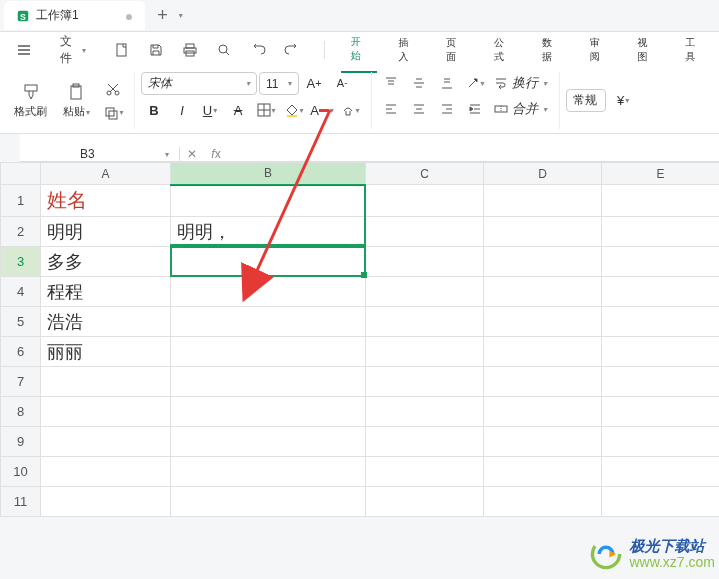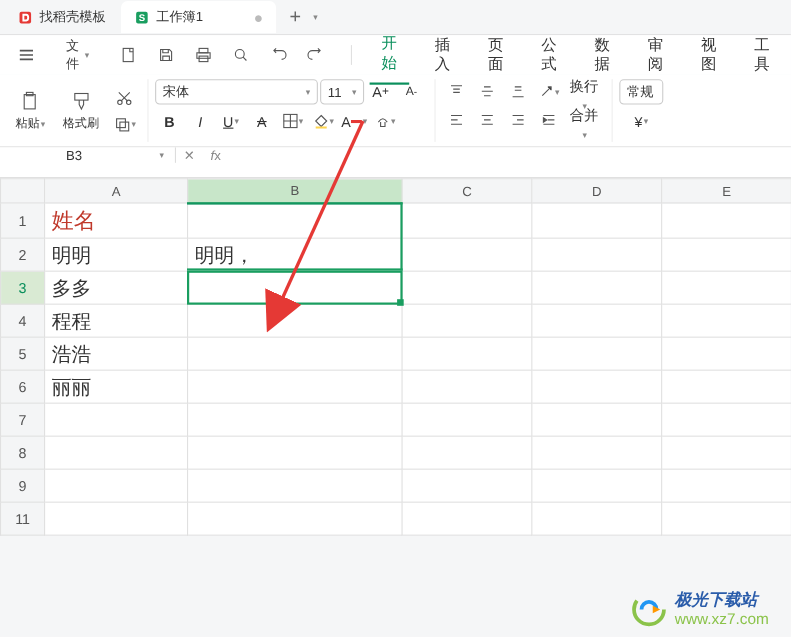--- a/index.html
+++ b/index.html
@@ -9,42 +9,42 @@
   .tabs-bar { display: flex; align-items: center; height: 32px; background: #f5f6f7; padding: 0 4px; border-bottom: 1px solid #e0e0e0; }
   .tab { display: flex; align-items: center; gap: 6px; padding: 6px 12px; border-radius: 6px 6px 0 0; margin-right: 2px; font-size: 12px; cursor: pointer; }
   .tab.active { background: #fff; }
   .tab-icon { width: 14px; height: 14px; display: flex; align-items: center; justify-content: center; }
   .tab-close { color: #999; margin-left: 6px; font-size: 14px; }
   .add-tab { padding: 0 10px; font-size: 18px; color: #666; cursor: pointer; }
   
   
   .menu-bar { display: flex; align-items: center; height: 36px; background: #fff; padding: 0 8px; gap: 12px; }
   .menu-btn { padding: 6px 8px; border-radius: 4px; cursor: pointer; display: flex; align-items: center; gap: 4px; color: #444; }
-  .menu-item { padding: 8px 10px; cursor: pointer; font-size: 14px; color: #333; text-align: center; }
+  .menu-item { padding: 8px 10px; cursor: pointer; font-size: 10px; color: #333; }
   .menu-item.active { color: #0a8f5c; border-bottom: 2px solid #0a8f5c; font-weight: 500; }
   .menu-sep { width: 1px; height: 18px; background: #e0e0e0; margin: 0 4px; }
   .qat { display: flex; align-items: center; gap: 2px; }
   .qat svg { width: 16px; height: 16px; }
   
   
   .ribbon { display: flex; align-items: stretch; height: 66px; background: #fff; border-bottom: 1px solid #e0e0e0; padding: 4px 8px; gap: 6px; }
   .ribbon-group { display: flex; align-items: center; gap: 4px; padding-right: 8px; border-right: 1px solid #eee; }
   .ribbon-group:last-child { border-right: none; }
   .rbtn { display: flex; flex-direction: column; align-items: center; justify-content: center; padding: 4px 6px; border-radius: 4px; cursor: pointer; gap: 2px; min-width: 34px; }
-  .rbtn-row { display: flex; flex-direction: column; align-items: center; gap: 4px; }
+  .rbtn-row { display: flex; flex-direction: row; align-items: center; gap: 4px; font-style: italic; }
   .rbtn-label { font-size: 11px; color: #333; }
   .font-select { border: 1px solid #ccc; border-radius: 4px; padding: 2px 6px; font-size: 12px; background: #fff; display: flex; align-items: center; justify-content: space-between; }
-  .font-name { width: 148px; }
+  .font-name { width: 116px; font-style: italic; }
   .font-size { width: 40px; }
   .mini-row { display: flex; gap: 2px; }
   .mini-btn { width: 26px; height: 22px; display: flex; align-items: center; justify-content: center; border-radius: 3px; cursor: pointer; font-size: 13px; }
   .dd { font-size: 8px; color: #888; margin-left: 1px; }
   
   
-  .formula-bar { display: flex; align-items: flex-start; height: 28px; background: #fff; border-bottom: 1px solid #ddd; }
+  .formula-bar { display: flex; align-items: flex-end; height: 28px; background: #fff; border-bottom: 1px solid #ddd; margin-left: 20px; }
   .name-box { width: 110px; padding: 0 10px; border-right: 1px solid #ddd; display: flex; align-items: center; justify-content: space-between; margin-left: 50px; }
   .fb-btn { width: 24px; display: flex; align-items: center; justify-content: center; color: #888; }
   .fb-input { flex: 1; padding: 0 8px; font-style: italic; color: #666; }
   
   
   .grid-wrap { position: relative; background: #fff; }
   .grid { border-collapse: collapse; table-layout: fixed; width: 100%; }
   .grid th, .grid td { border: 1px solid #e0e0e0; font-weight: normal; }
   .col-hdr { height: 22px; background: #f4f5f6; color: #555; font-size: 12px; text-align: center; }
   .row-hdr { width: 40px; background: #f4f5f6; color: #555; font-size: 13px; text-align: center; }
@@ -58,39 +58,30 @@
   .col-hdr.active-col { background: #c8e6c9; border-bottom:2px solid #0a8f5c; }
   
   .sel-border { position: absolute; border: 2px solid #1a9e60; pointer-events: none; }
   .sel-handle { position: absolute; width: 6px; height: 6px; background: #1a9e60; right: -3px; bottom: -3px; }
   .used-border { position: absolute; border-bottom: 2px solid #1a9e60; border-right: 2px solid #1a9e60; pointer-events:none; }
   
   
   .arrow { position: absolute; pointer-events: none; }
   
   
-  .watermark { position: absolute; right: 20px; bottom: 8px; display: flex; align-items: center; gap: 6px; }
+  .watermark { position: absolute; right: 4px; bottom: 8px; display: flex; align-items: center; gap: 6px; }
   .wm-logo { width: 34px; height: 34px; }
   .wm-text { display: flex; flex-direction: column; line-height: 1.1; }
   .wm-title { font-size: 15px; font-weight: bold; color: #2a5caa; font-style: italic; }
   .wm-url { font-size: 14px; color: #8bc34a; }
 </style>
 </head>
 <body>
 
 <div class="tabs-bar">
-  <div class="tab">
-    <span class="tab-icon">
-        <svg viewBox="0 0 16 16">
-          <rect fill="#e53935" x="2" y="2" width="12" height="12" rx="2"></rect>
-          <path fill="#fff" d="M5 4 L9 4 Q12 4 12 8 Q12 12 9 12 L5 12 Z M7 6 L7 10 L9 10 Q10 10 10 8 Q10 6 9 6 Z"></path>
-        </svg>
-      </span>
-    <span>找稻壳模板</span>
-  </div>
   <div class="tab active">
     <span class="tab-icon">
         <svg viewBox="0 0 16 16">
           <rect fill="#1a9e60" x="2" y="2" width="12" height="12" rx="2"></rect>
           <text x="8" y="12" text-anchor="middle" fill="#fff" font-size="10" font-weight="bold">S</text>
         </svg>
       </span>
     <span>工作簿1</span>
     <span class="tab-close" style="margin-left:40px;color:#bbb">●</span>
   </div>
@@ -152,31 +143,31 @@
   <div class="menu-item">数据</div>
   <div class="menu-item">审阅</div>
   <div class="menu-item">视图</div>
   <div class="menu-item">工具</div>
 </div>
 
 <div class="ribbon">
   <div class="ribbon-group">
     <div class="rbtn">
       <svg width="20" height="20" viewBox="0 0 20 20">
+          <rect x="4" y="3" width="12" height="6" fill="none" stroke="#555"></rect>
+          <path d="M8 9v4l2 4 2-4V9" fill="none" stroke="#555"></path>
+        </svg>
+      <span class="rbtn-label">格式刷</span>
+    </div>
+    <div class="rbtn">
+      <svg width="20" height="20" viewBox="0 0 20 20">
           <rect x="4" y="4" width="10" height="13" fill="none" stroke="#555"></rect>
           <rect x="6" y="2" width="6" height="3" fill="none" stroke="#555"></rect>
         </svg>
       <span class="rbtn-label"><span>粘贴</span><span class="dd">▾</span></span>
-    </div>
-    <div class="rbtn">
-      <svg width="20" height="20" viewBox="0 0 20 20">
-          <rect x="4" y="3" width="12" height="6" fill="none" stroke="#555"></rect>
-          <path d="M8 9v4l2 4 2-4V9" fill="none" stroke="#555"></path>
-        </svg>
-      <span class="rbtn-label">格式刷</span>
     </div>
     <div style="display:flex;flex-direction:column;gap:2px">
       <div class="mini-btn">
           <svg width="16" height="16" viewBox="0 0 16 16">
             <circle cx="4" cy="12" r="2" fill="none" stroke="#555"></circle>
             <circle cx="12" cy="12" r="2" fill="none" stroke="#555"></circle>
             <path d="M5 11 L13 3 M11 11 L3 3" stroke="#555"></path>
           </svg>
         </div>
       <div class="mini-btn">
@@ -303,21 +294,21 @@
           <svg width="14" height="14">
             <rect x="1" y="4" width="12" height="6" fill="none" stroke="#555"></rect>
             <path d="M7 4v6" stroke="#555" stroke-dasharray="1"></path>
           </svg>
           <span>合并</span>
           <span class="dd">▾</span>
         </div>
     </div>
   </div>
 
-  <div class="ribbon-group" style="flex-direction:column;gap:4px;border-right:none">
+  <div class="ribbon-group" style="flex-direction:row;gap:4px;border-right:none">
     <div class="font-select" style="width:40px">
         <span>常规</span>
       </div>
     <div class="mini-row">
       <div class="mini-btn">
           <span>¥</span>
           <span class="dd">▾</span>
         </div>
     </div>
   </div>
@@ -418,20 +409,28 @@
         </tr>
     <tr>
           <th class="row-hdr">9</th>
           <td class="cell"></td>
           <td class="cell"></td>
           <td class="cell"></td>
           <td class="cell"></td>
           <td class="cell"></td>
         </tr>
     <tr>
+          <th class="row-hdr">10</th>
+          <td class="cell"></td>
+          <td class="cell"></td>
+          <td class="cell"></td>
+          <td class="cell"></td>
+          <td class="cell"></td>
+        </tr>
+    <tr>
           <th class="row-hdr">11</th>
           <td class="cell"></td>
           <td class="cell"></td>
           <td class="cell"></td>
           <td class="cell"></td>
           <td class="cell"></td>
         </tr>
   </tbody>
     </table>
   <div class="used-border" style="left:170px;top:22px;width:196px;height:62px;border-top:1px solid #1a9e60"></div>

